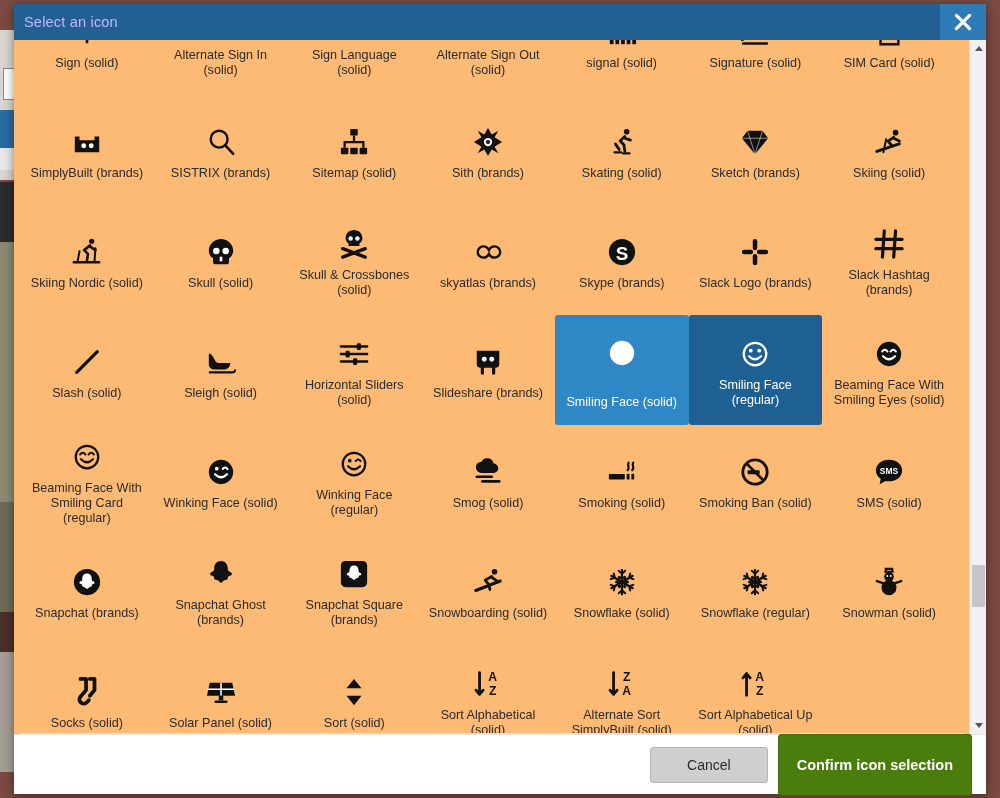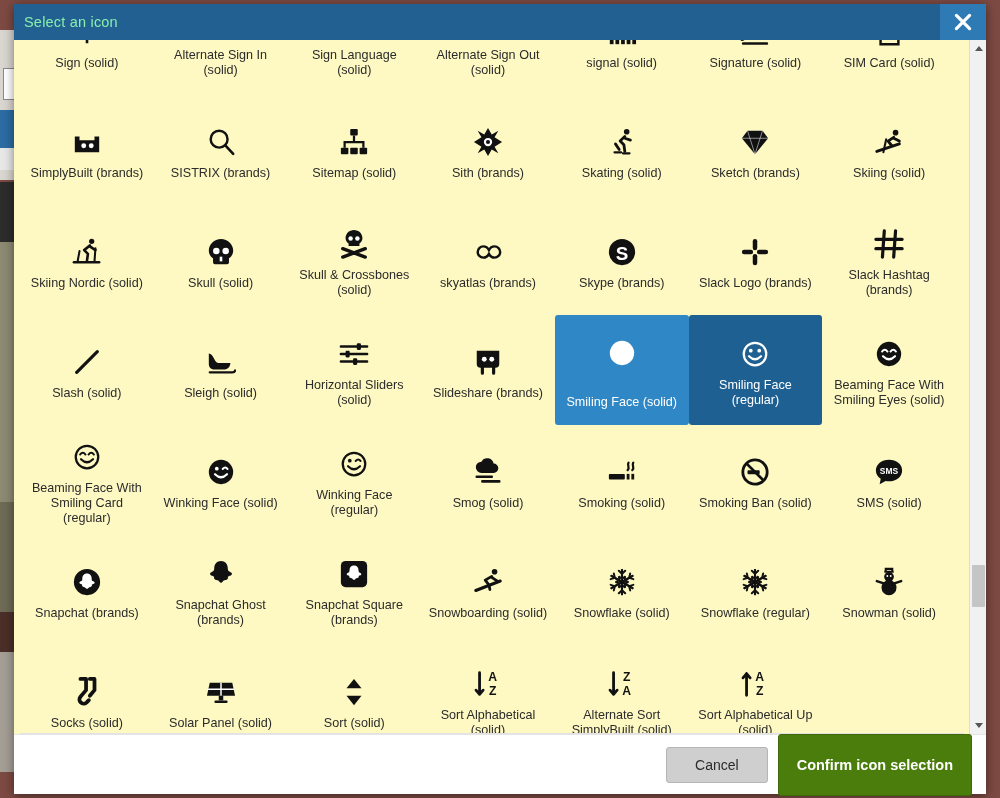--- a/index.html
+++ b/index.html
@@ -31,21 +31,21 @@
     position: absolute;
     left: 14px; top: 4px;
     width: 972px; height: 790px;
     background: #ffffff;
     box-shadow: 0 2px 10px rgba(0,0,0,.45);
     display: flex; flex-direction: column;
   }
   #titlebar {
     height: 36px; min-height: 36px;
     background: #236092;
-    color: #86efac;
+    color: #c4b5fd;
     display: flex; align-items: center;
     position: relative;
   }
   #titlebar .title {
     font-size: 14.5px;
     padding-left: 10px;
     letter-spacing: .2px;
   }
   #close-btn {
     position: absolute; right: 0; top: 0;
@@ -55,21 +55,21 @@
     cursor: pointer;
     color: #fff;
   }
   #close-btn svg { display:block; }
 
   
   #body-wrap {
     flex: 1 1 auto;
     position: relative;
     overflow: hidden;
-    background: #fef9c3;
+    background: #fdba74;
     padding-left: 27px;
   }
   #grid {
     position: absolute;
     left: 0; top: -55px;
     width: 948px;
     display: grid;
     grid-template-columns: repeat(7, 1fr);
     padding: 0 6px;
   }
@@ -137,21 +137,21 @@
     background: #ffffff;
     border-top: 1px solid #e5e5e5;
     display: flex; align-items: center; justify-content: flex-end;
     padding-right: 14px; gap: 10px;
   }
   #cancel-button {
     background: #cfcfcf;
     border: 1px solid #b5b5b5;
     color: #2b2b2b;
     font-size: 14px;
-    padding: 9px 28px;
+    padding: 9px 36px;
     border-radius: 3px;
     cursor: pointer;
     font-family: "Liberation Sans", sans-serif;
   }
   #confirm-button {
     background: #4a7d0b;
     border: 1px solid #3e6a09;
     color: #ffffff;
     font-size: 14.5px;
     font-weight: bold;

